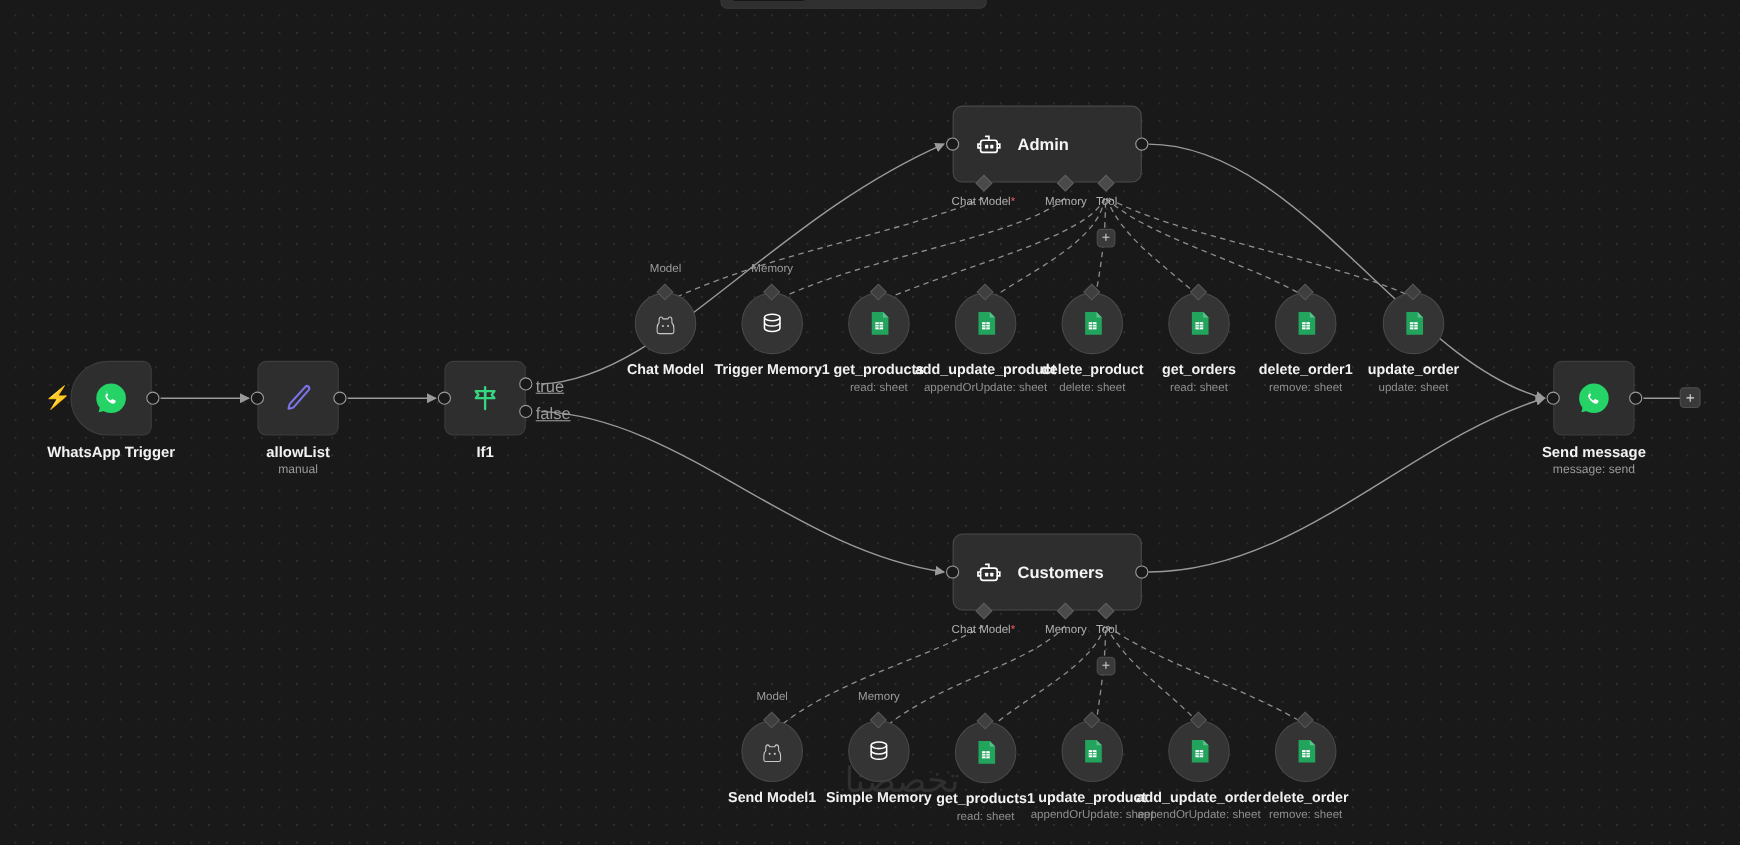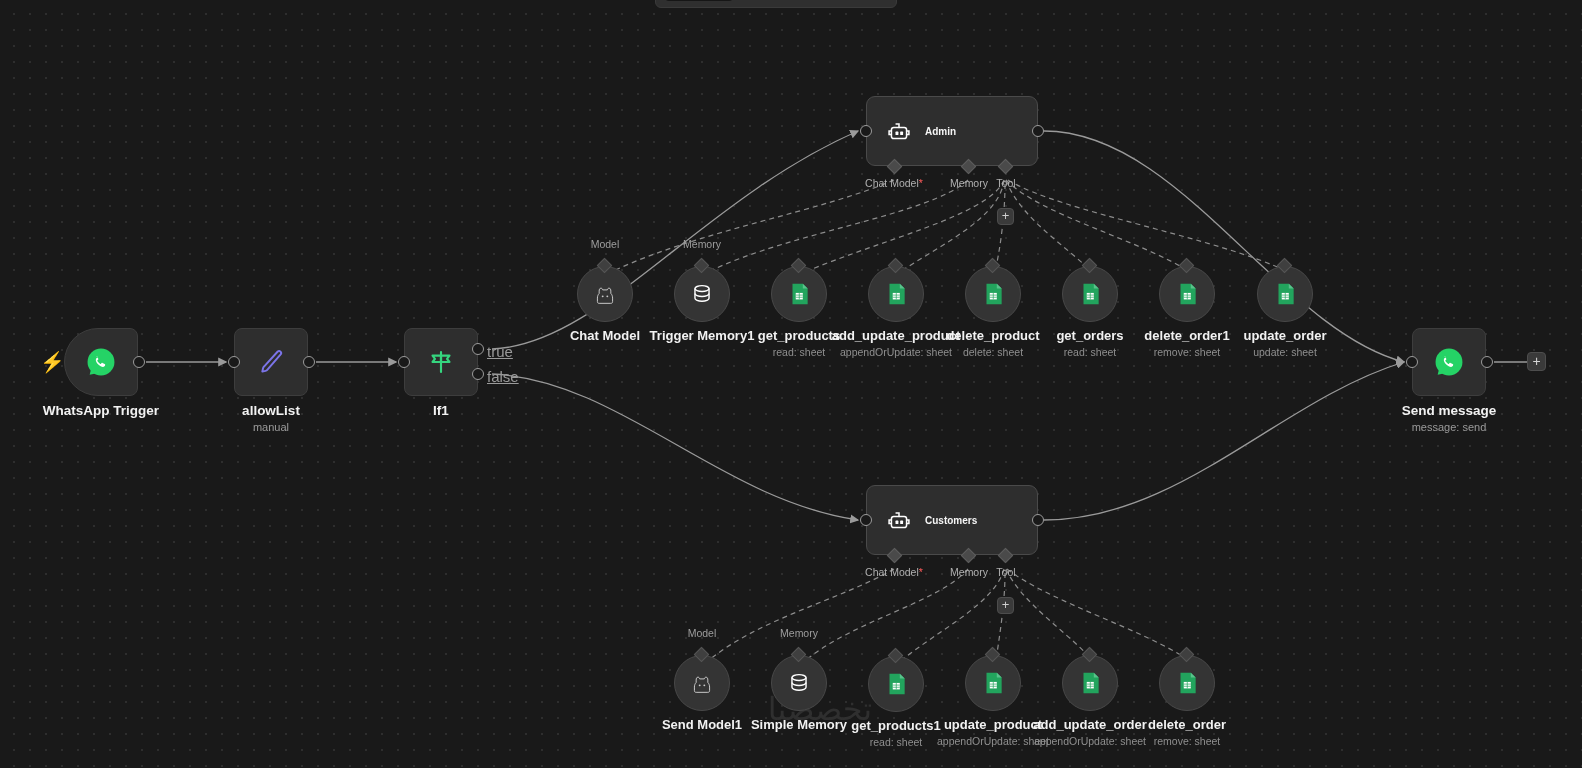--- a/index.html
+++ b/index.html
@@ -40,21 +40,21 @@
     position:absolute;left:50%;transform:translateX(-50%);
     white-space:nowrap;font-size:11px;color:#9a9a9a;text-align:center;
   }
 
   
   .agent{
     position:absolute;width:172px;height:70px;background:#2e2e2e;
     border:1px solid #4a4a4a;border-radius:9px;box-sizing:border-box;
     display:flex;align-items:center;gap:12px;padding-left:18px;
   }
-  .agent .title{font-size:10px;font-weight:bold;color:#f5f5f5;white-space:nowrap;}
+  .agent .title{font-size:15px;font-weight:bold;color:#f5f5f5;white-space:nowrap;}
   .subport{
     position:absolute;width:11px;height:11px;background:#4a4a4a;
     border:1px solid #5d5d5d;transform:rotate(45deg);box-sizing:border-box;
   }
   .subport-label{
     position:absolute;font-size:10.5px;color:#b0b0b0;white-space:nowrap;
     transform:translateX(-50%);
   }
   .req{color:#ff5a5a;}
   .plusbtn{

